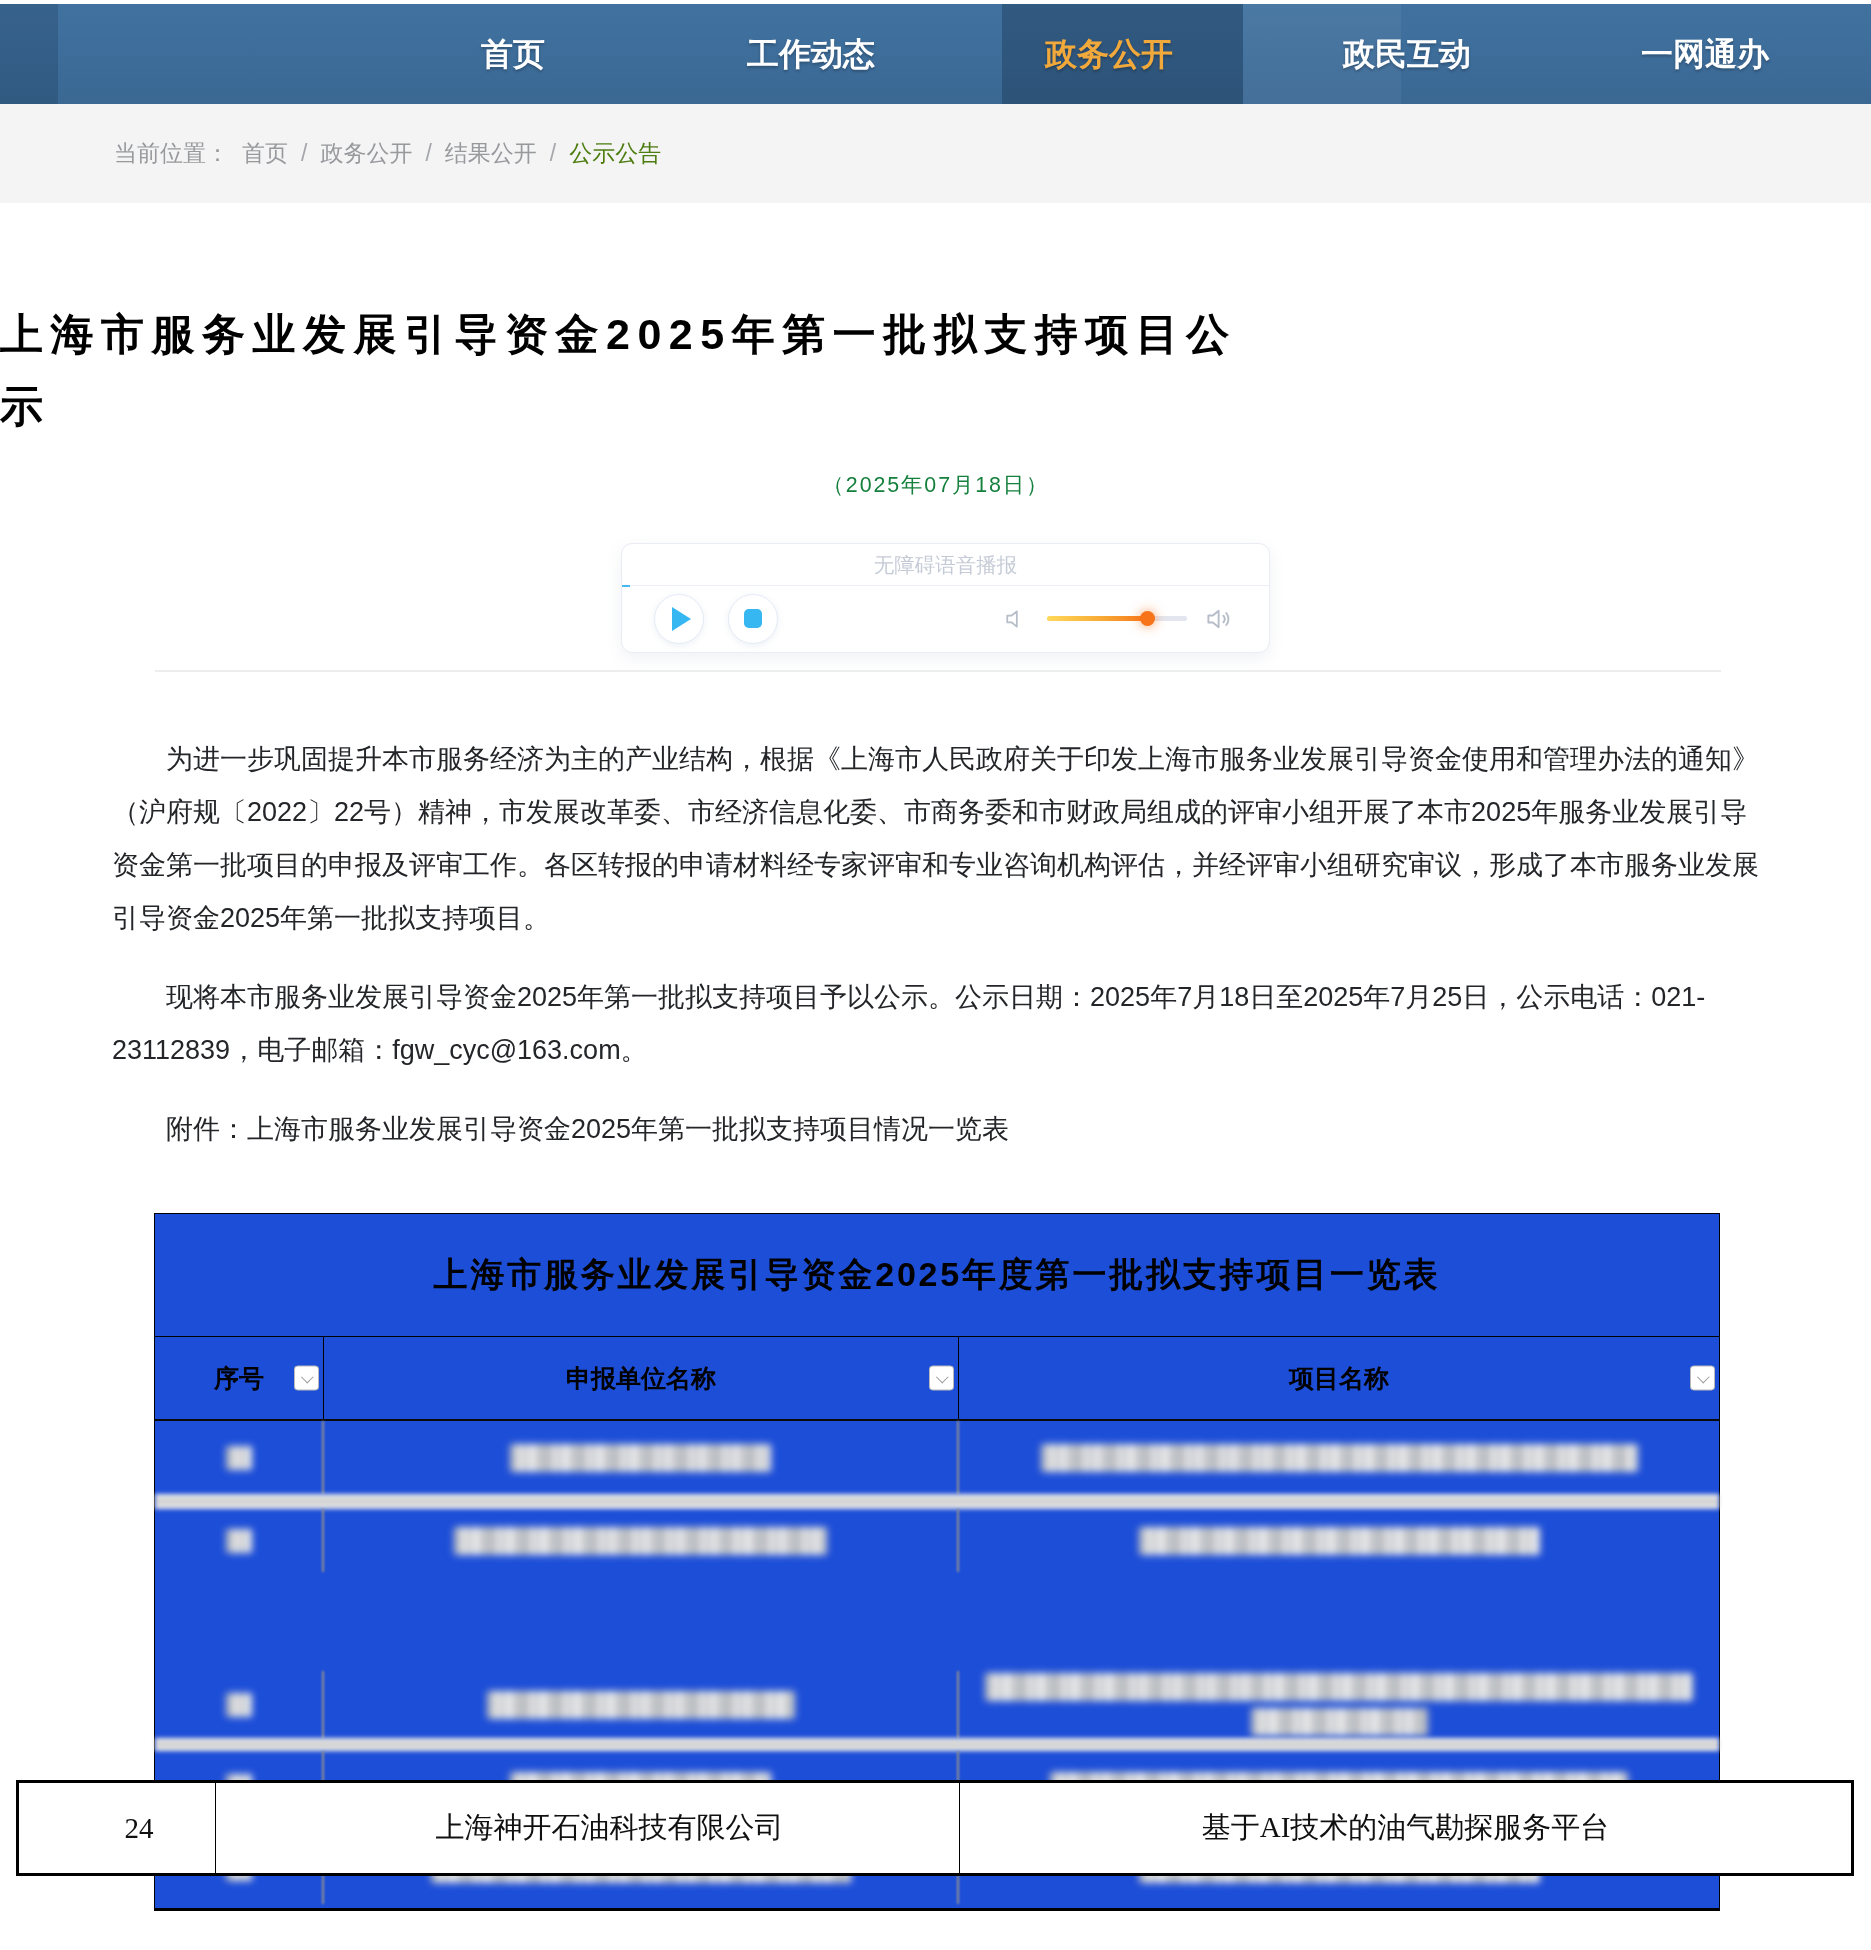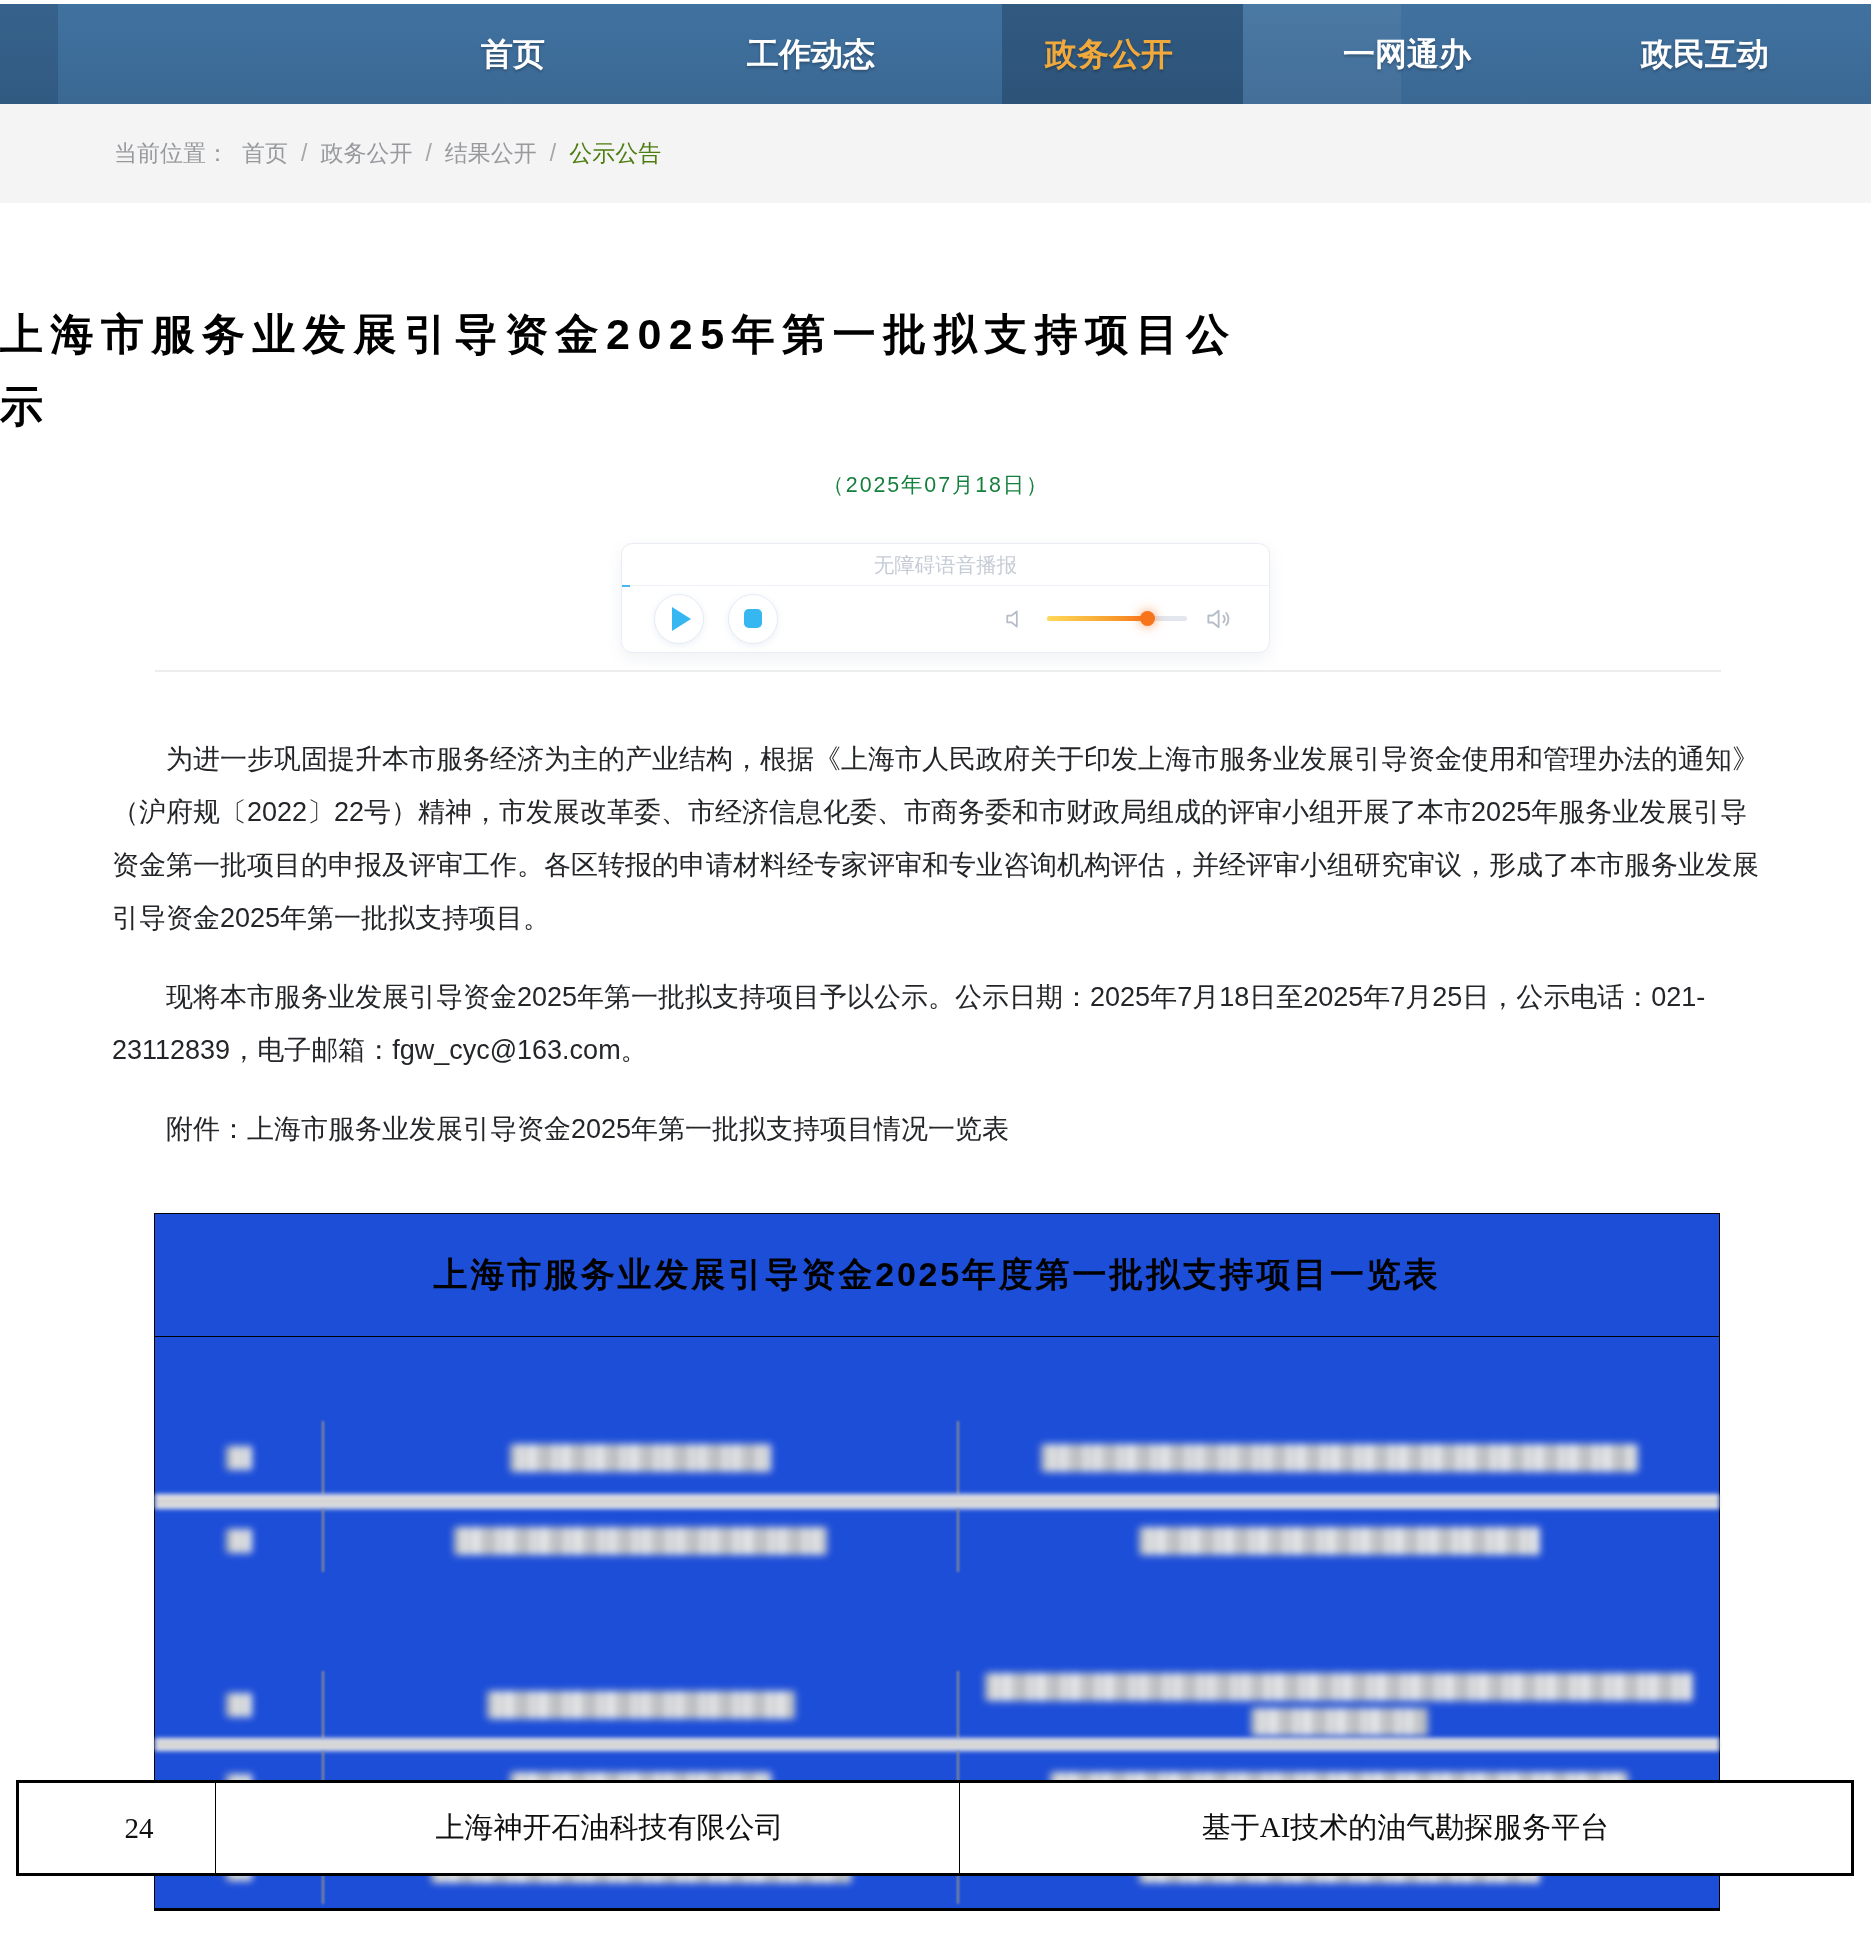--- a/index.html
+++ b/index.html
@@ -115,22 +115,22 @@
 <div class="page">
 
   <div class="nav">
     <div class="photo-band band-darkl"></div>
     <div class="photo-band band-dark"></div>
     <div class="photo-band band-light"></div>
     <ul>
       <li>首页</li>
       <li>工作动态</li>
       <li class="active">政务公开</li>
+      <li>政民互动</li>
       <li>一网通办</li>
-      <li>政民互动</li>
     </ul>
   </div>
 
   <div class="crumbs">
     <span>当前位置：</span>
     <span class="lnk">首页</span>
     <span class="sep">/</span>
     <span class="lnk">政务公开</span>
     <span class="sep">/</span>
     <span class="lnk">结果公开</span>
@@ -176,20 +176,40 @@
 
   <div class="body-text">
     <p>为进一步巩固提升本市服务经济为主的产业结构，根据《上海市人民政府关于印发上海市服务业发展引导资金使用和管理办法的通知》（沪府规〔2022〕22号）精神，市发展改革委、市经济信息化委、市商务委和市财政局组成的评审小组开展了本市2025年服务业发展引导资金第一批项目的申报及评审工作。各区转报的申请材料经专家评审和专业咨询机构评估，并经评审小组研究审议，形成了本市服务业发展引导资金2025年第一批拟支持项目。</p>
     <p>现将本市服务业发展引导资金2025年第一批拟支持项目予以公示。公示日期：2025年7月18日至2025年7月25日，公示电话：021-23112839，电子邮箱：fgw_cyc@163.com。</p>
     <p class="attach">附件：上海市服务业发展引导资金2025年第一批拟支持项目情况一览表</p>
   </div>
 
   <div class="table-wrap">
     <div class="tt">上海市服务业发展引导资金2025年度第一批拟支持项目一览表</div>
 
+    <div class="th">
+      <div class="hc bdr">
+        <span>序号</span>
+        <span class="fbox">
+            <span class="chev"></span>
+          </span>
+      </div>
+      <div class="hc bdr">
+        <span>申报单位名称</span>
+        <span class="fbox">
+            <span class="chev"></span>
+          </span>
+      </div>
+      <div class="hc">
+        <span>项目名称</span>
+        <span class="fbox">
+            <span class="chev"></span>
+          </span>
+      </div>
+    </div>
 
     <div class="rows">
 
       <div class="t-row" id="rowA">
         <div class="c bdr">
             <div class="mosaic m-seq"></div>
           </div>
         <div class="c bdr">
             <div class="mosaic w280"></div>
           </div>

